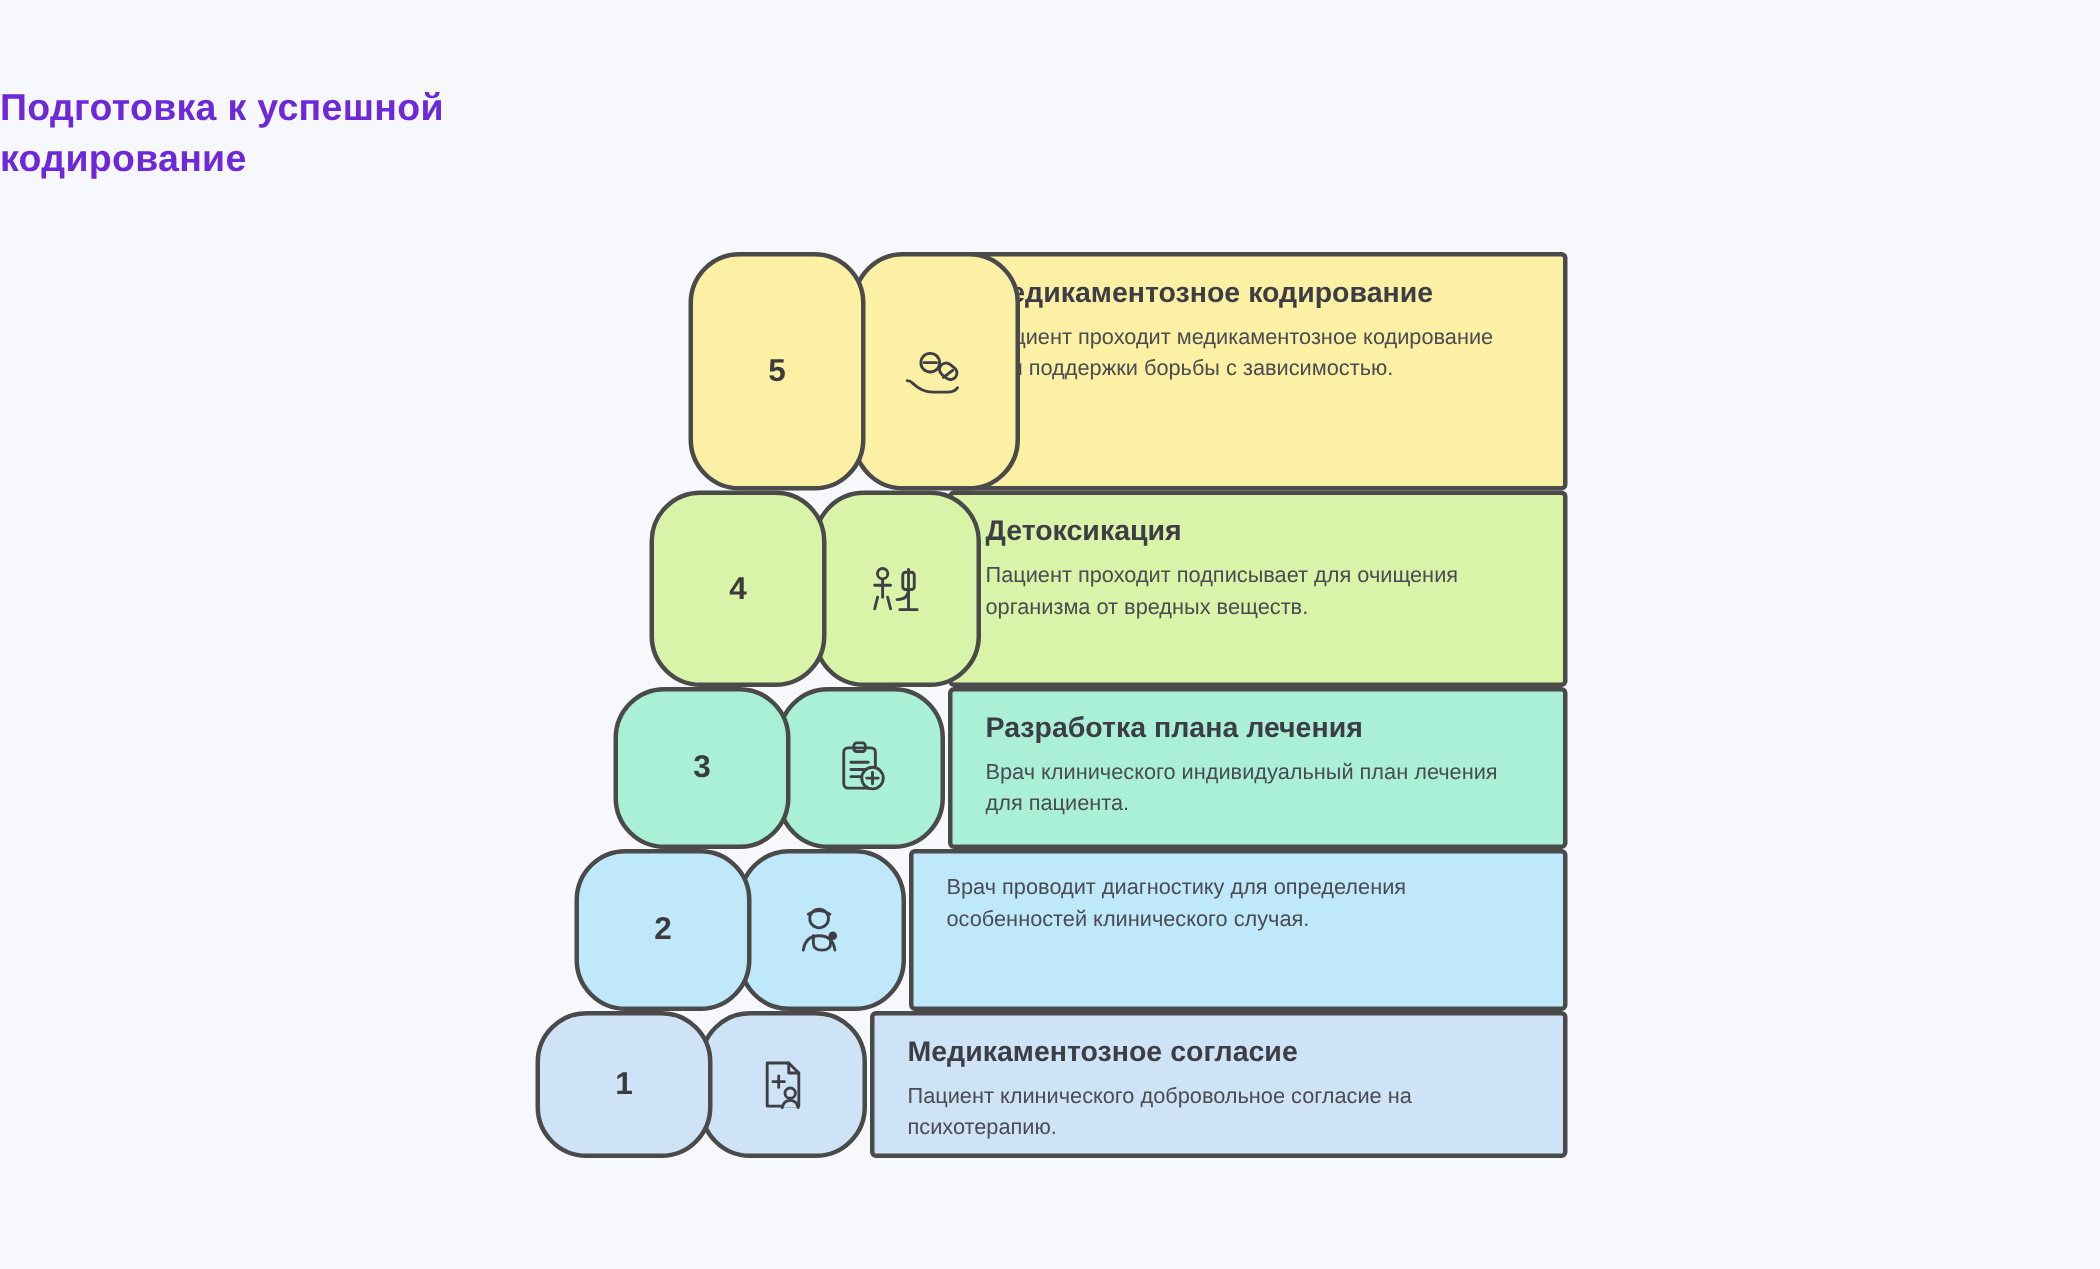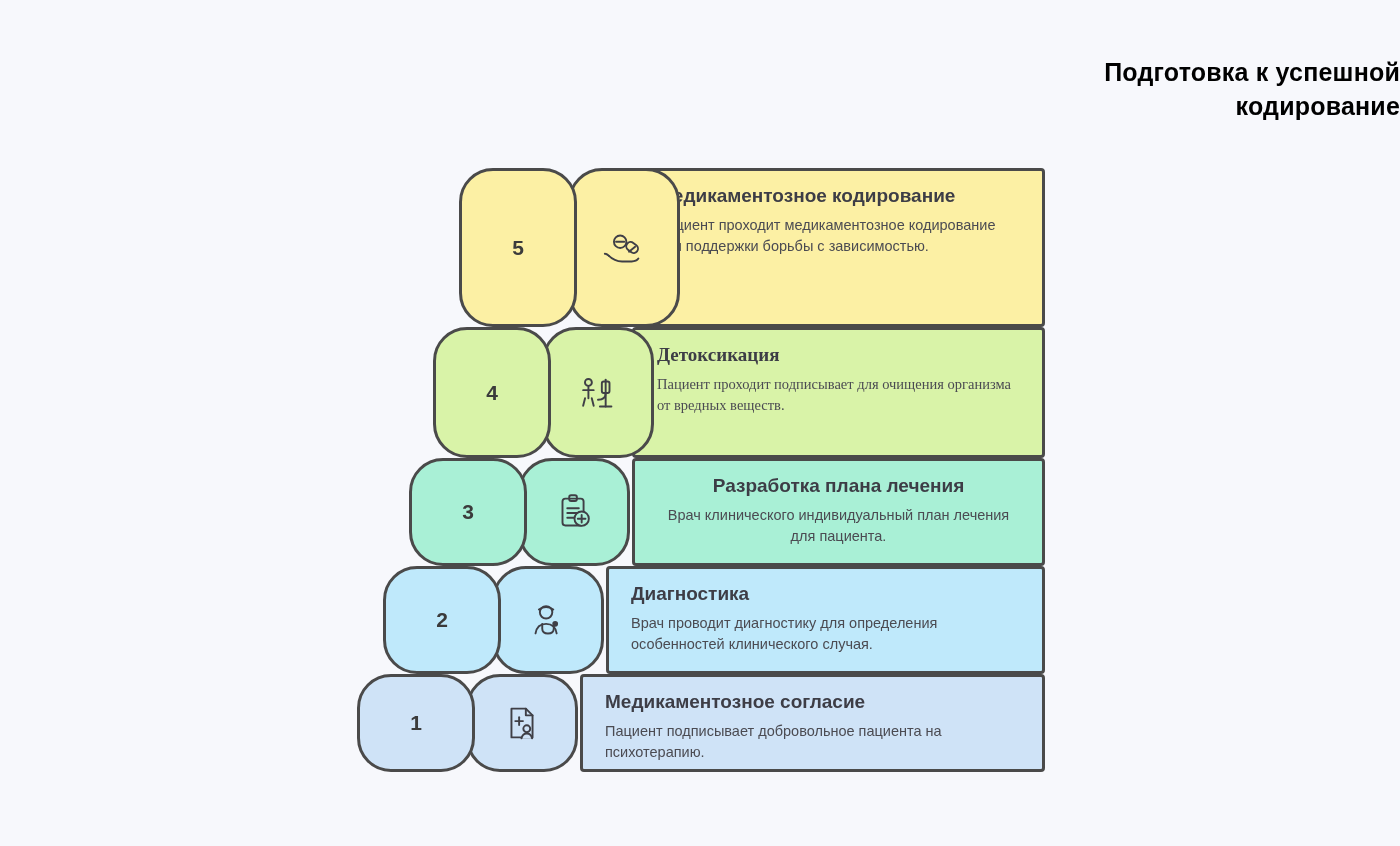--- a/index.html
+++ b/index.html
@@ -14,25 +14,25 @@
     color: #3b3b3b;
     overflow: hidden;
     position: relative;
   }
 
   .page-title {
     position: absolute;
     top: 56px;
     left: 0;
     width: 1400px;
-    text-align: right;
+    text-align: left;
     font-size: 25px;
     font-weight: bold;
     line-height: 1.35;
-    color: #000000;
+    color: #6d28d9;
     letter-spacing: 0.2px;
   }
 
   .diagram {
     position: absolute;
     left: 0;
     top: 0;
     width: 1400px;
     height: 846px;
   }
@@ -131,21 +131,21 @@
         <path d="M8 32 q6 6 14 6 h10 q5 0 7-3"></path>
         <path d="M8 32 q-2 -2 -4 -2"></path>
       </svg>
     </div>
     <div class="num-block" style="left:459px; top:168px; width:118px; height:159px; background:#fcf0a4;">
       <span>5</span>
     </div>
   </div>
 
   <div class="step">
-    <div class="body-block" style="left:632px; top:327px; width:413px; height:131px; background:#d9f3a8;font-family:Liberation Serif, serif;">
+    <div class="body-block" style="left:632px; top:327px; width:413px; height:131px; background:#d9f3a8;">
       <p class="step-title">Детоксикация</p>
       <p class="step-desc">Пациент проходит подписывает для очищения организма от вредных веществ.</p>
     </div>
     <div class="icon-block" style="left:542px; top:327px; width:112px; height:131px; background:#d9f3a8;">
       <svg class="icon-svg" viewBox="0 0 48 48">
         <circle cx="14" cy="13" r="3.6"></circle>
         <path d="M14 17.4 v12"></path>
         <path d="M8.5 21 h11"></path>
         <path d="M10.5 29.4 l-2 8"></path>
         <path d="M17.5 29.4 l2 8"></path>
@@ -154,21 +154,21 @@
         <path d="M32 24 q0 7 -8 7"></path>
         <line x1="26" y1="38" x2="38" y2="38"></line>
       </svg>
     </div>
     <div class="num-block" style="left:433px; top:327px; width:118px; height:131px; background:#d9f3a8;">
       <span>4</span>
     </div>
   </div>
 
   <div class="step">
-    <div class="body-block" style="left:632px; top:458px; width:413px; height:108px; background:#a9f0d6;text-align:center;">
+    <div class="body-block" style="left:632px; top:458px; width:413px; height:108px; background:#a9f0d6;">
       <p class="step-title">Разработка плана лечения</p>
       <p class="step-desc">Врач клинического индивидуальный план лечения для пациента.</p>
     </div>
     <div class="icon-block" style="left:518px; top:458px; width:112px; height:108px; background:#a9f0d6;">
       <svg class="icon-svg" viewBox="0 0 48 48">
         <rect x="12" y="10" width="22" height="28" rx="3"></rect>
         <rect x="19" y="6.5" width="8" height="6" rx="2"></rect>
         <line x1="17" y1="20" x2="29" y2="20"></line>
         <line x1="17" y1="25" x2="27" y2="25"></line>
         <line x1="17" y1="30" x2="24" y2="30"></line>
@@ -177,41 +177,40 @@
         <line x1="28" y1="31" x2="36" y2="31"></line>
       </svg>
     </div>
     <div class="num-block" style="left:409px; top:458px; width:118px; height:108px; background:#a9f0d6;">
       <span>3</span>
     </div>
   </div>
 
   <div class="step">
     <div class="body-block" style="left:606px; top:566px; width:439px; height:108px; background:#bfe9fb;">
-      <p class="step-title">Диагностика</p>
       <p class="step-desc">Врач проводит диагностику для определения особенностей клинического случая.</p>
     </div>
     <div class="icon-block" style="left:492px; top:566px; width:112px; height:108px; background:#bfe9fb;">
       <svg class="icon-svg" viewBox="0 0 48 48">
         <circle cx="22" cy="16" r="6.5"></circle>
         <path d="M14.5 13 q7.5 -5 15 0"></path>
         <path d="M11 38 q1.5 -10 11 -10 q9.5 0 11 10"></path>
         <path d="M18 28 v5 q0 5 6 5 q6 0 6 -5 v-3"></path>
         <circle cx="31.5" cy="28" r="3" class="fill-dot"></circle>
       </svg>
     </div>
     <div class="num-block" style="left:383px; top:566px; width:118px; height:108px; background:#bfe9fb;">
       <span>2</span>
     </div>
   </div>
 
   <div class="step">
     <div class="body-block" style="left:580px; top:674px; width:465px; height:98px; background:#cfe3f7;">
       <p class="step-title">Медикаментозное согласие</p>
-      <p class="step-desc">Пациент подписывает добровольное пациента на психотерапию.</p>
+      <p class="step-desc">Пациент клинического добровольное согласие на психотерапию.</p>
     </div>
     <div class="icon-block" style="left:466px; top:674px; width:112px; height:98px; background:#cfe3f7;">
       <svg class="icon-svg" viewBox="0 0 48 48">
         <path d="M13 9 h15 l7 7 v23 h-22 z"></path>
         <path d="M28 9 v7 h7"></path>
         <line x1="21" y1="18" x2="21" y2="26"></line>
         <line x1="17" y1="22" x2="25" y2="22"></line>
         <circle cx="29" cy="30" r="3.6" style="fill:#cfe3f7"></circle>
         <path d="M23.5 40 q1 -5 5.5 -5 q4.5 0 5.5 5" style="fill:#cfe3f7"></path>
       </svg>

